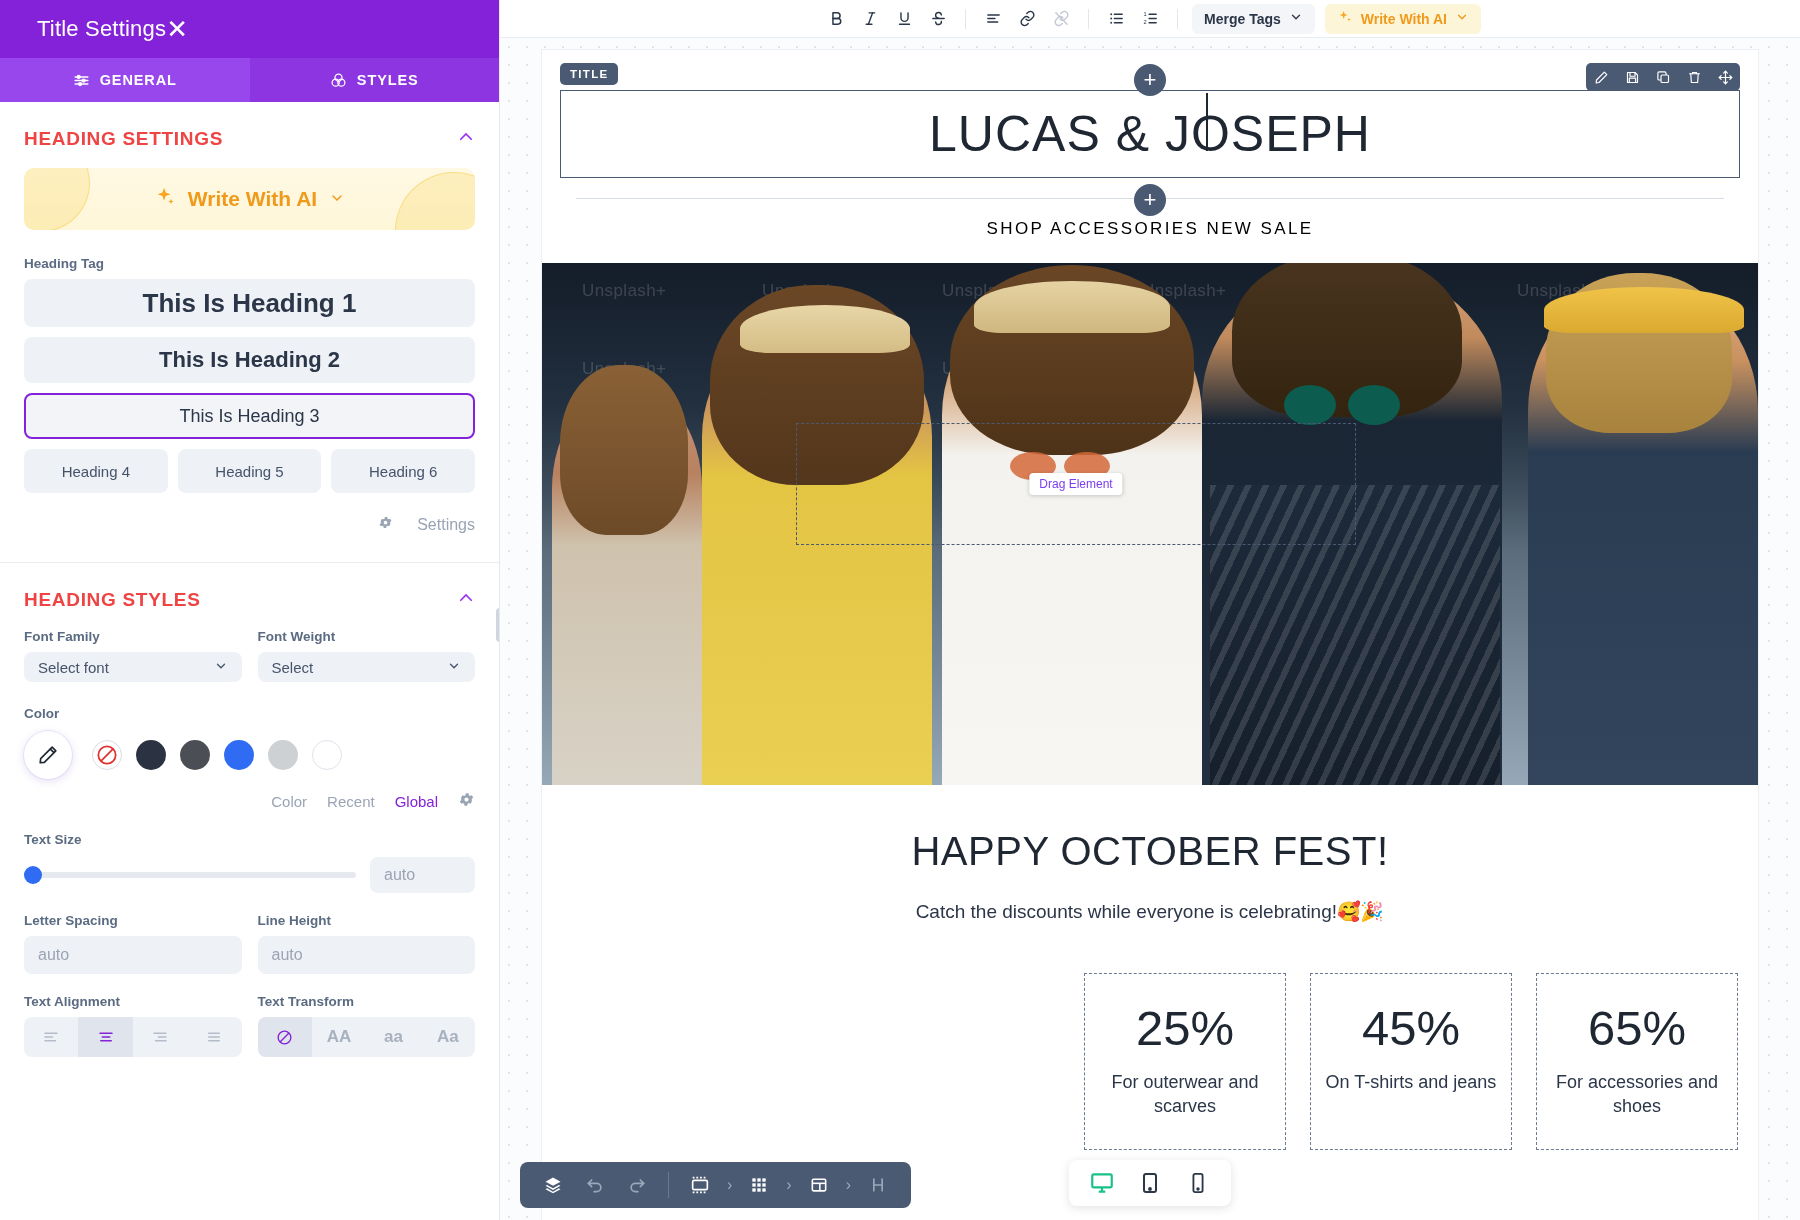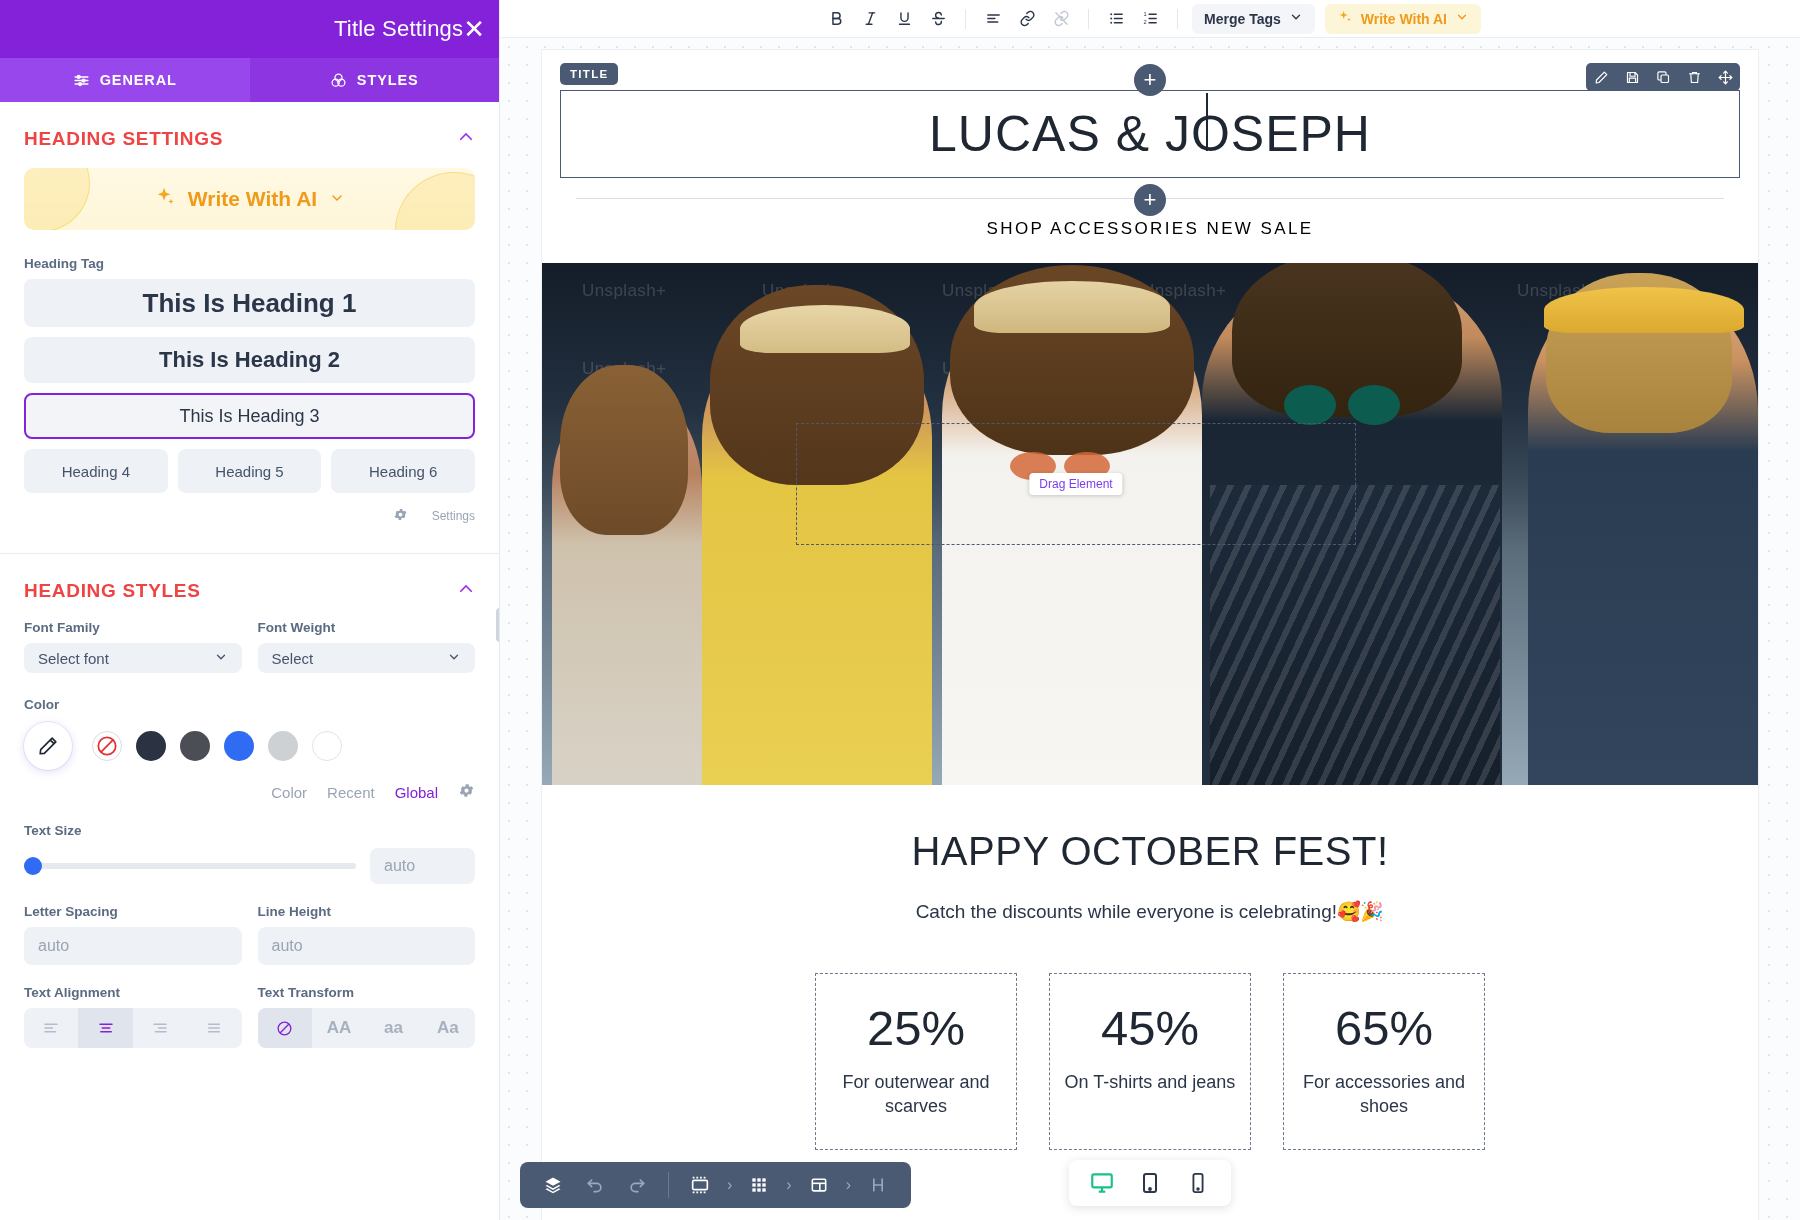--- a/index.html
+++ b/index.html
@@ -15,22 +15,22 @@
   .sidebar {
     width: 500px; height: 1220px;
     background: #ffffff;
     border-right: 1px solid #e6e8ec;
     position: relative;
     overflow: hidden;
     flex: 0 0 500px;
   }
   .sb-header {
     height: 58px; background: #8322d8;
-    display: flex; align-items: center; justify-content: flex-end;
-    padding: 0 14px;
+    display: flex; align-items: center; justify-content: flex-start;
+    padding: 0 37px;
   }
   .sb-title { color:#fff; font-size: 22px; font-weight: 400; letter-spacing: .2px; }
   .sb-close { color:#fff; font-size: 26px; line-height: 1; cursor: pointer; font-weight: 300; }
   .sb-tabs { height: 44px; display: flex; background: #8c35e0; }
   .sb-tab {
     flex: 1; display:flex; align-items:center; justify-content:center; gap:10px;
     color:#fff; font-size: 14.5px; font-weight: 700; letter-spacing: .9px; cursor:pointer;
   }
   .sb-tab.active { background: #9747ec; }
   .tab-ico { display:inline-flex; }
@@ -73,21 +73,21 @@
   .heading-opt.h3 { height: 46px; font-size: 18px; font-weight: 400;
                     border-color:#8322d8; background:#f2f4f8; }
   .heading-row { display:flex; gap: 10px; }
   .heading-small {
     flex:1; background:#eef1f6; border-radius: 8px; height: 44px;
     display:flex; align-items:center; justify-content:center;
     font-size: 15px; color:#46546b; font-weight:500; cursor:pointer;
   }
   .settings-link {
     display:flex; align-items:center; justify-content:flex-end; gap:24px;
-    color:#9aa4b4; font-size:12px; margin-top: 14px; cursor:pointer;
+    color:#9aa4b4; font-size:16px; margin-top: 22px; cursor:pointer;
   }
   .divider { height:1px; background:#e9ecf1; margin: 28px 0 0 0; }
 
   .row2 { display:flex; gap: 16px; }
   .col { flex:1; }
   .select-box {
     background:#eef1f6; border-radius: 8px; height: 30px;
     display:flex; align-items:center; justify-content:space-between;
     padding: 0 14px; color:#46546b; font-size: 15px; cursor:pointer;
   }
@@ -245,21 +245,21 @@
   .drag-chip {
     position:absolute; left: 50%; top: 50%; transform: translate(-50%,-50%);
     background:#fff; color:#7a3df0; font-size: 12px; padding: 4px 10px;
     border-radius: 4px; box-shadow: 0 1px 4px rgba(0,0,0,.18); white-space:nowrap;
   }
 
   .promo { text-align:center; padding: 44px 0 0 0; }
   .promo-h { font-size: 40px; color:#1f2733; letter-spacing: .5px; font-weight: 400; }
   .promo-p { font-size: 19px; color:#2b3648; margin-top: 26px; }
 
-  .cards { display:flex; gap: 32px; justify-content:center; margin-top: 50px; padding: 0 20px; }
+  .cards { display:flex; gap: 24px; justify-content:flex-end; margin-top: 50px; padding: 0 20px; }
   .card { flex: 0 0 202px; border: 1.5px dashed #6b7a8c; padding: 26px 10px 30px 10px; text-align:center; }
   .card-pct { font-size: 49px; color:#1f2733; font-weight: 400; }
   .card-txt { font-size: 18px; color:#2b3648; margin-top: 14px; line-height: 1.35; }
 
   
   .bottom-bar {
     position:absolute; left: 20px; bottom: 12px; height: 46px;
     background:#4a5a72; border-radius: 8px; display:flex; align-items:center;
     padding: 0 14px; gap: 4px; z-index: 20;
   }

